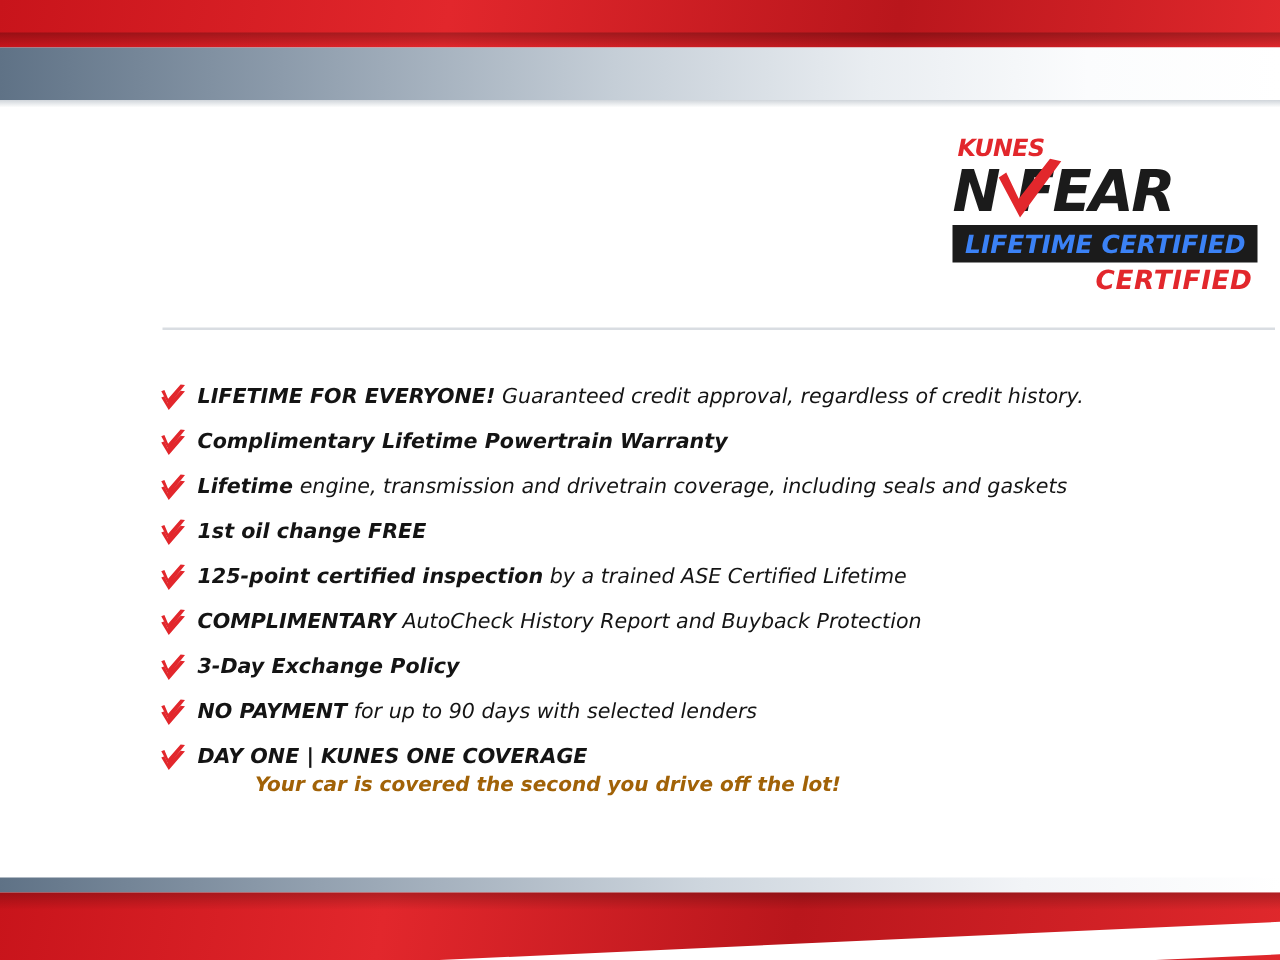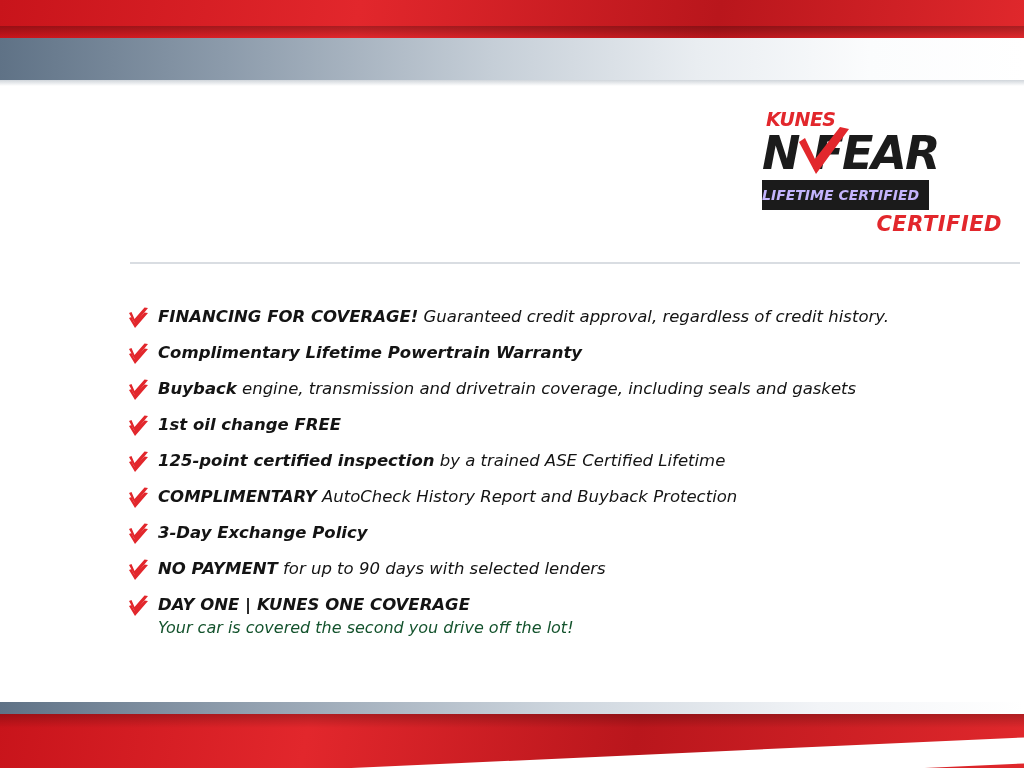--- a/index.html
+++ b/index.html
@@ -161,27 +161,27 @@
     top: 18px;
     width: 56px;
     height: 52px;
   }
   .logo .checkmark svg { display: block; }
   .logo .lifetime {
     position: absolute;
     left: 4px;
     top: 72px;
     background: #1b1b1b;
-    color: #c4b5fd;
-    font-family: "DejaVu Sans", sans-serif;
-    font-weight: 700;
-    font-style: italic;
-    font-size: 14px;
+    color: #3b82f6;
+    font-family: "DejaVu Sans", sans-serif;
+    font-weight: 700;
+    font-style: italic;
+    font-size: 20px;
     line-height: 26px;
-    padding: 2px 10px 2px 0;
+    padding: 2px 10px 2px 10px;
     letter-spacing: 0px;
     white-space: nowrap;
   }
   .logo .vehicles {
     position: absolute;
     right: 6px;
     top: 104px;
     font-family: "DejaVu Sans", sans-serif;
     font-weight: 700;
     font-style: italic;
@@ -219,23 +219,24 @@
   }
   .benefit .txt b {
     font-weight: 700;
   }
   .benefit .sub {
     display: block;
     font-family: "DejaVu Sans", sans-serif;
     font-size: 16px;
     line-height: 22px;
     font-style: italic;
-    font-weight: 400;
-    color: #14532d;
+    font-weight: 700;
+    color: #a16207;
     margin-top: 2px;
+    margin-left: 46px;
   }
 </style>
 </head>
 <body>
 
 <div class="page">
 
   <div class="top-red-band"></div>
   <div class="top-grey-band"></div>
   <div class="top-grey-shadow"></div>
@@ -257,21 +258,21 @@
   <div class="benefits">
 
     <div class="benefit">
       <span class="tick">
         <svg width="22" height="22" viewBox="0 0 22 22">
           <path d="M1 6 L7 17 L20 1 L16.5 0.5 L6.5 12 L3.5 5 Z" fill="#e2272c"></path>
           <path d="M1 11 L7 21 L20 6 L16.5 5.5 L6.5 16 L3.5 10 Z" fill="#e2272c"></path>
         </svg>
       </span>
       <span class="txt">
-        <b>FINANCING FOR COVERAGE!</b><span> Guaranteed credit approval, regardless of credit history.</span>
+        <b>LIFETIME FOR EVERYONE!</b><span> Guaranteed credit approval, regardless of credit history.</span>
       </span>
     </div>
 
     <div class="benefit">
       <span class="tick">
         <svg width="22" height="22" viewBox="0 0 22 22">
           <path d="M1 6 L7 17 L20 1 L16.5 0.5 L6.5 12 L3.5 5 Z" fill="#e2272c"></path>
           <path d="M1 11 L7 21 L20 6 L16.5 5.5 L6.5 16 L3.5 10 Z" fill="#e2272c"></path>
         </svg>
       </span>
@@ -281,21 +282,21 @@
     </div>
 
     <div class="benefit">
       <span class="tick">
         <svg width="22" height="22" viewBox="0 0 22 22">
           <path d="M1 6 L7 17 L20 1 L16.5 0.5 L6.5 12 L3.5 5 Z" fill="#e2272c"></path>
           <path d="M1 11 L7 21 L20 6 L16.5 5.5 L6.5 16 L3.5 10 Z" fill="#e2272c"></path>
         </svg>
       </span>
       <span class="txt">
-        <b>Buyback</b><span> engine, transmission and drivetrain coverage, including seals and gaskets</span>
+        <b>Lifetime</b><span> engine, transmission and drivetrain coverage, including seals and gaskets</span>
       </span>
     </div>
 
     <div class="benefit">
       <span class="tick">
         <svg width="22" height="22" viewBox="0 0 22 22">
           <path d="M1 6 L7 17 L20 1 L16.5 0.5 L6.5 12 L3.5 5 Z" fill="#e2272c"></path>
           <path d="M1 11 L7 21 L20 6 L16.5 5.5 L6.5 16 L3.5 10 Z" fill="#e2272c"></path>
         </svg>
       </span>

